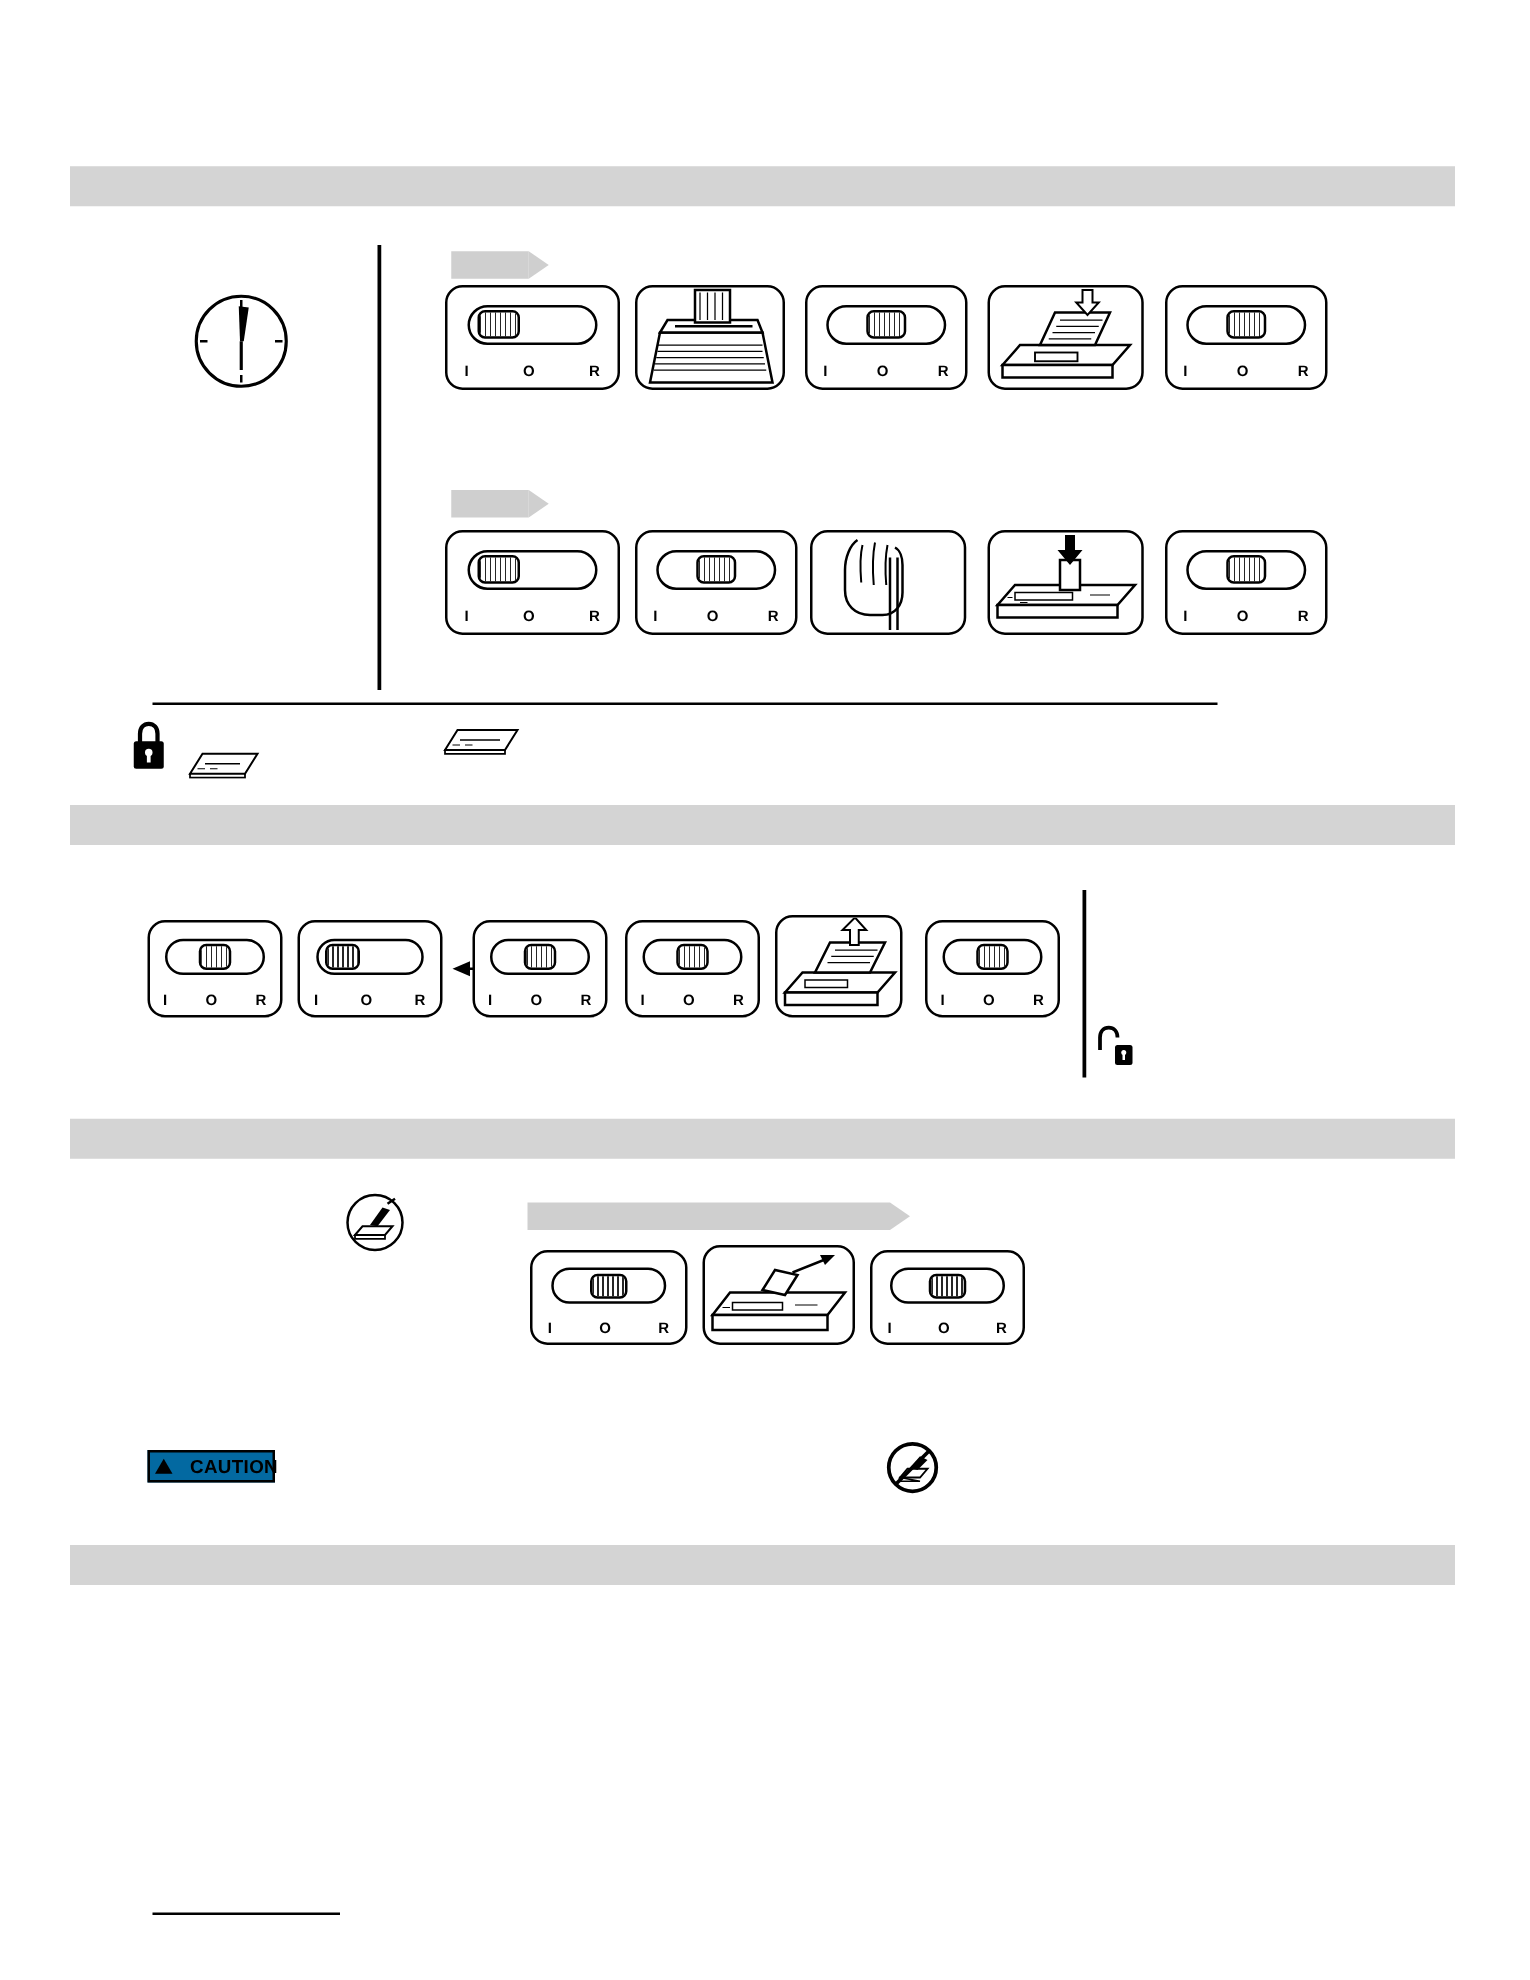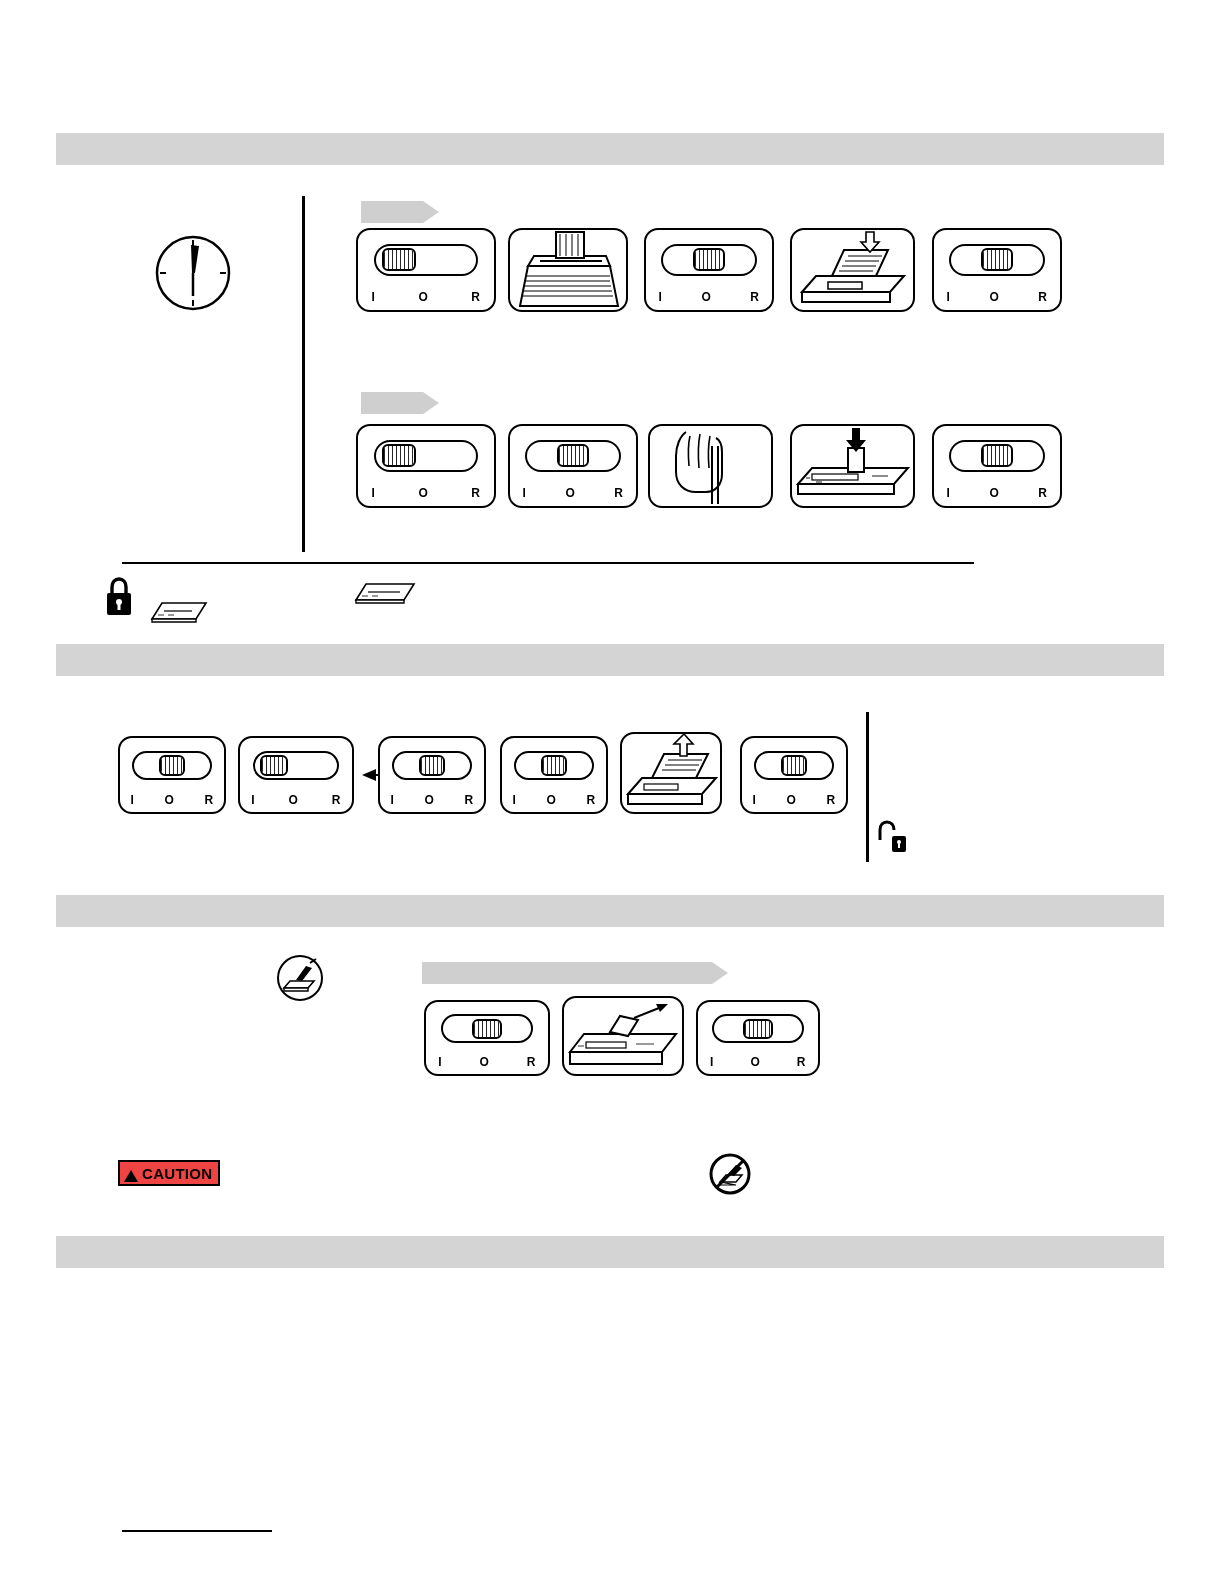--- a/index.html
+++ b/index.html
@@ -99,24 +99,24 @@
     border: 2.5px solid #000;
     border-radius: 14px;
     background: #fff;
     overflow: hidden;
     box-sizing: border-box;
   }
 
   .caution-badge {
     position: absolute;
     border: 2px solid #000;
-    background: #ef4444;
+    background: #0369a1;
     display: flex;
-    align-items: flex-end;
-    gap: 4px;
+    align-items: center;
+    gap: 14px;
     padding: 2px 6px 2px 4px;
     box-sizing: border-box;
   }
   .caution-badge .tri {
     width: 0; height: 0;
     border-left: 7px solid transparent;
     border-right: 7px solid transparent;
     border-bottom: 12px solid #000;
     position: relative;
   }

